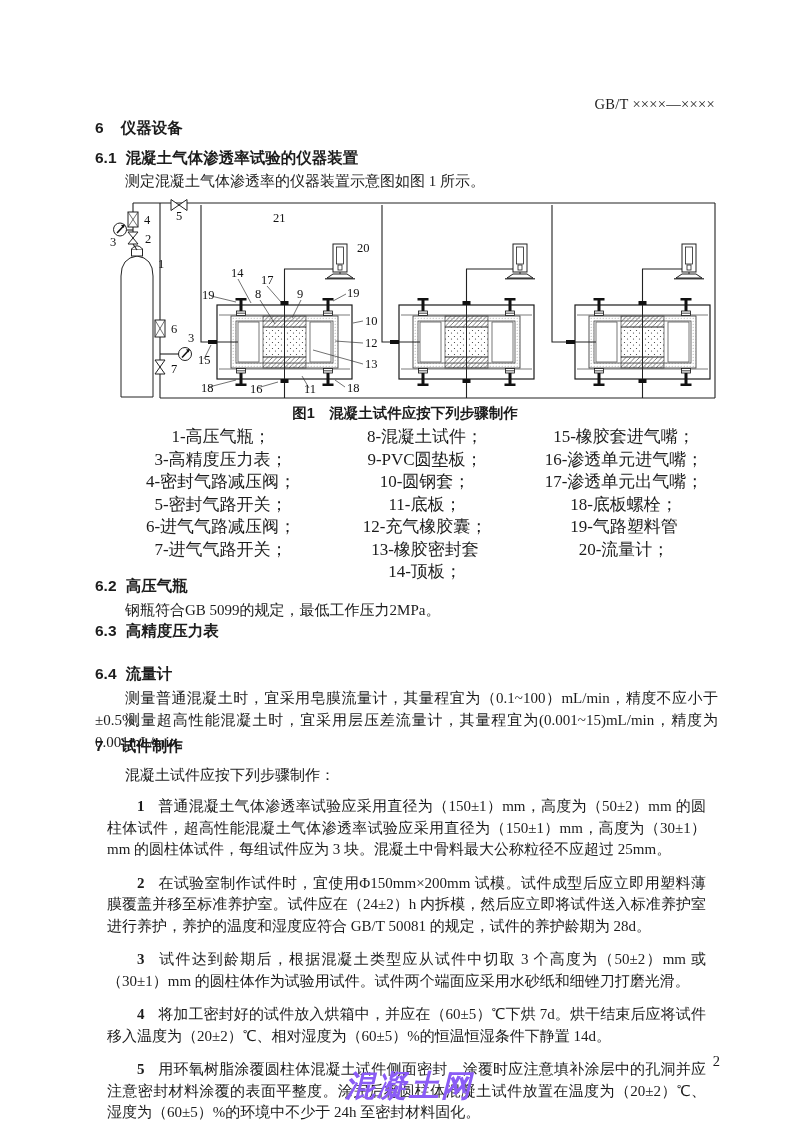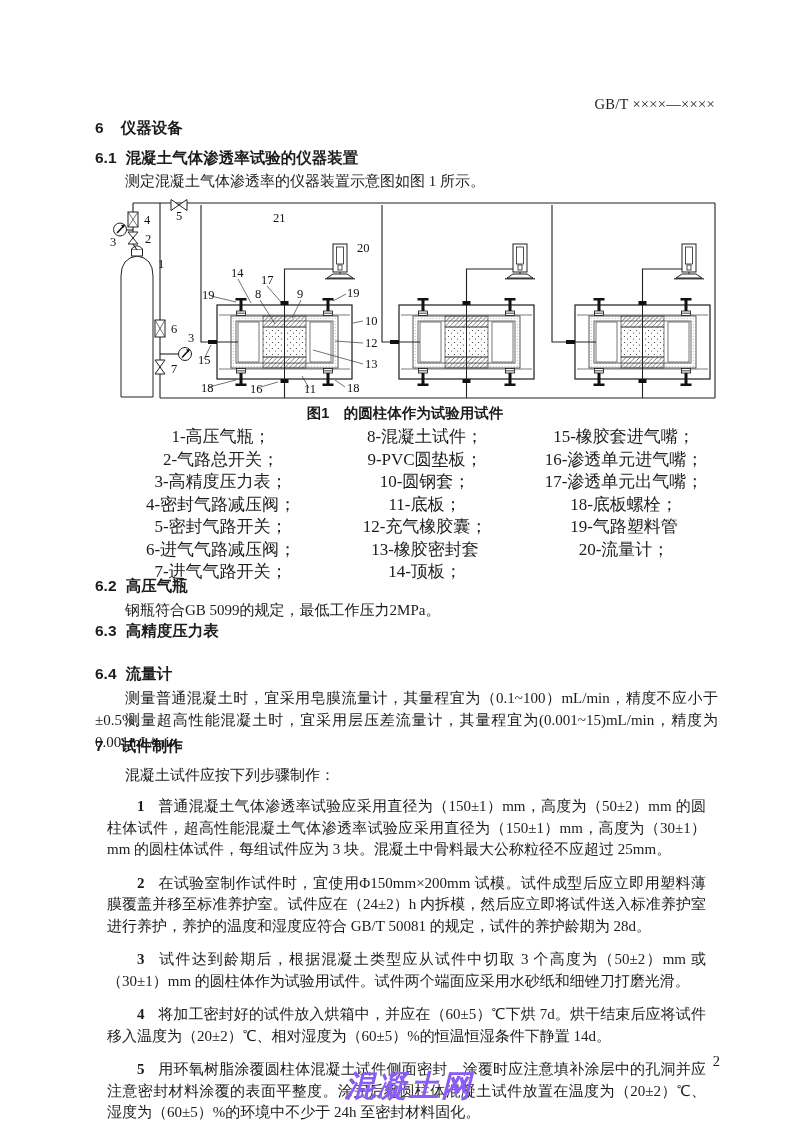--- a/index.html
+++ b/index.html
@@ -195,26 +195,25 @@
         <text x="280" y="155" class="dlabel">12</text>
         <text x="280" y="176" class="dlabel">13</text>
         <text x="113" y="172" class="dlabel">15</text>
         <text x="116" y="200" class="dlabel">18</text>
         <text x="165" y="201" class="dlabel">16</text>
         <text x="219" y="201" class="dlabel">11</text>
         <text x="262" y="200" class="dlabel">18</text>
       </g>
   </svg>
 
-  <div class="abs caption" style="top:404px">图1　的圆柱体作为试验用试件</div>
+  <div class="abs caption" style="top:404px">图1　混凝土试件应按下列步骤制作</div>
 
   <div class="abs legend">
     <div class="col c1">
       <span>1-高压气瓶；</span>
-      <span>2-气路总开关；</span>
       <span>3-高精度压力表；</span>
       <span>4-密封气路减压阀；</span>
       <span>5-密封气路开关；</span>
       <span>6-进气气路减压阀；</span>
       <span>7-进气气路开关；</span>
     </div>
     <div class="col c2">
       <span>8-混凝土试件；</span>
       <span>9-PVC圆垫板；</span>
       <span>10-圆钢套；</span>

